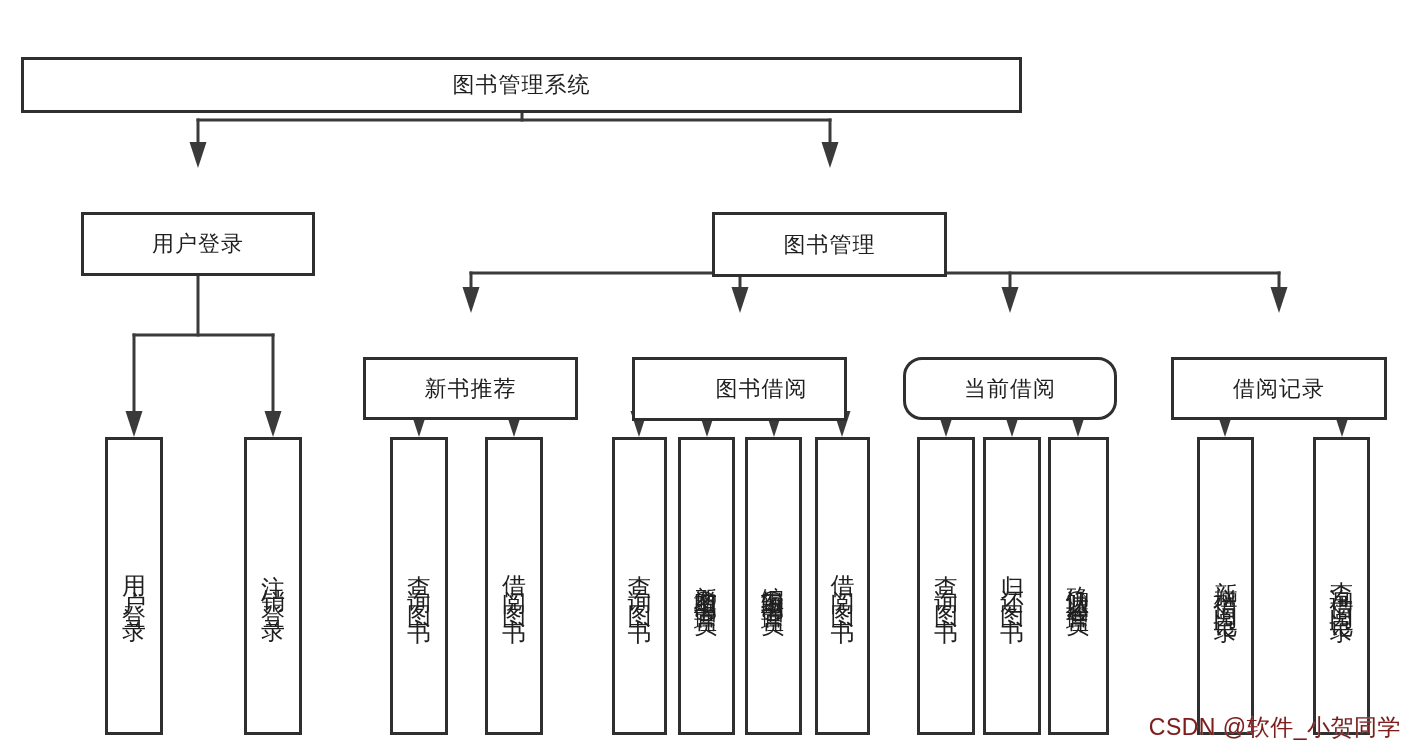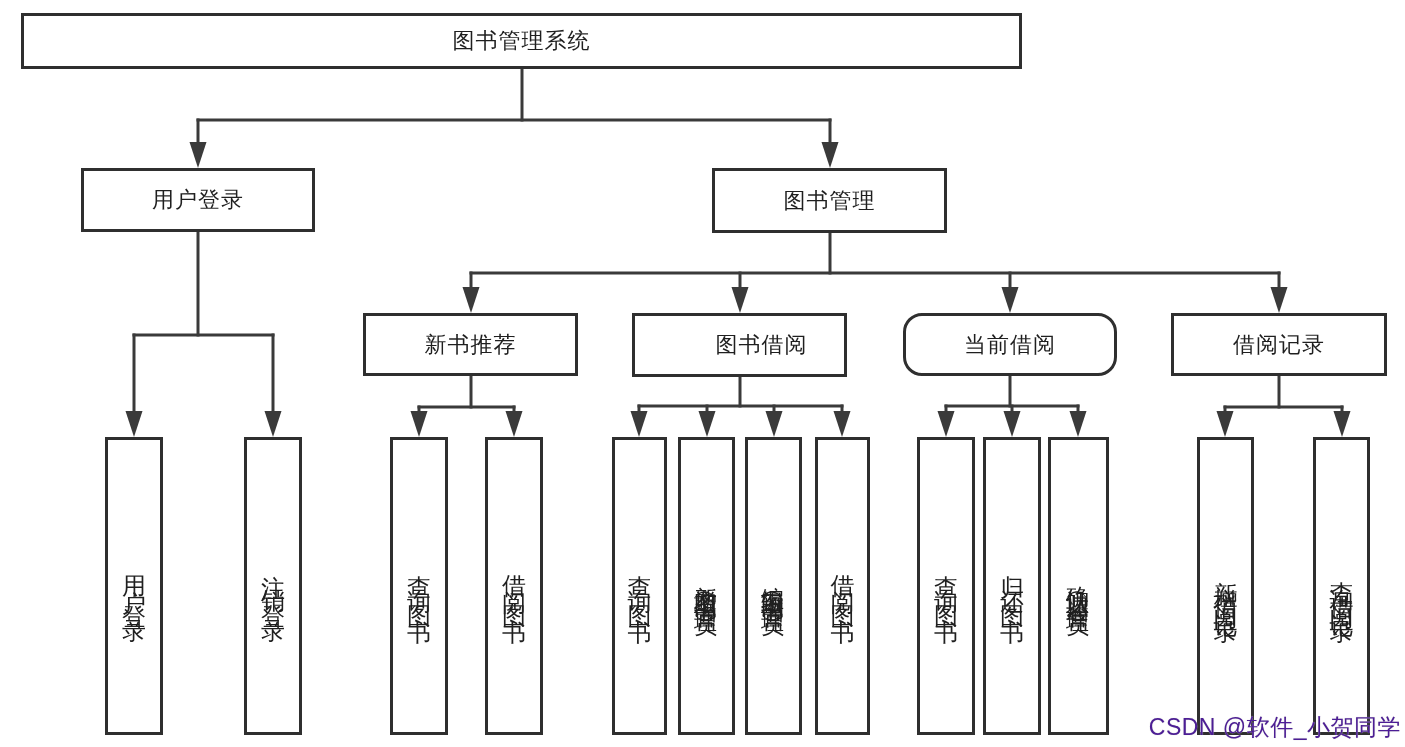--- a/index.html
+++ b/index.html
@@ -15,36 +15,36 @@
   .box{
     position:absolute;
     box-sizing:border-box;
     background:#ffffff;
     border:3px solid #2f2f2f;
     display:flex;
     align-items:center;
     justify-content:center;
     text-align:center;
   }
-  .hnode{font-size:22px;letter-spacing:1px;}
+  .hnode{font-size:22px;letter-spacing:1px;margin-top:44px;}
   .root{font-size:22px;}
   .leaf span.vtext{
     writing-mode:vertical-rl;
     text-orientation:mixed;
     white-space:nowrap;
     font-size:24px;
   }
   .len4{letter-spacing:15px;}
   .len6{letter-spacing:8px;}
   .len9{font-size:23px !important;letter-spacing:4px;}
   #watermark{
     position:absolute;
     right:4px;bottom:4px;
     font-size:23px;
-    color:#4c1d95;
+    color:#7f1d1d;
     letter-spacing:0.5px;
     text-shadow:0 0 1px #c9c9c9;
     z-index:5;
   }
   line{stroke:#3a3a3a;stroke-width:3;stroke-linecap:square;}
   polygon{fill:#3a3a3a;}
 </style>
 </head>
 <body>
 

